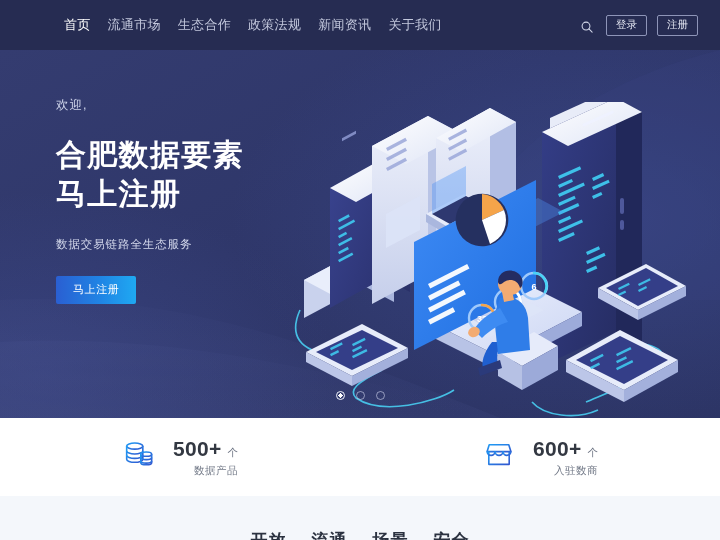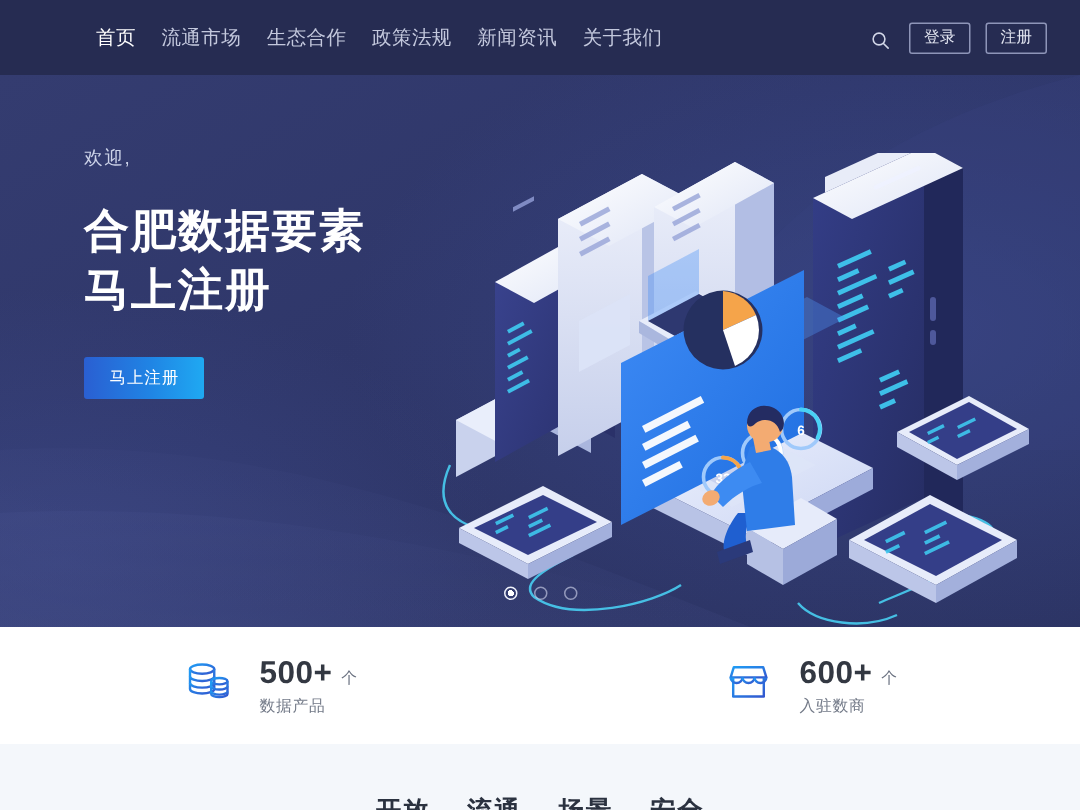--- a/index.html
+++ b/index.html
@@ -95,21 +95,21 @@
   }
 
   .illus {
     position:absolute; right:-6px; top:52px;
     width:440px; height:330px; z-index:3;
   }
 
   
   .stats {
     width:720px; height:78px; background:#ffffff;
-    display:flex; align-items:center;
+    display:flex; align-items:center;text-align:right;
   }
   .stat {
     flex:1; display:flex; align-items:center;
     justify-content:center; gap:17px;
   }
   .stat-icon { width:34px; height:34px; flex:0 0 auto; }
   .stat-body { display:flex; flex-direction:column; gap:3px; }
   .stat-top { display:flex; align-items:baseline; gap:6px; }
   .stat-num { font-size:21px; font-weight:600; color:#333842; letter-spacing:0.3px; }
   .stat-unit { font-size:10.5px; color:#6a7180; }
@@ -172,20 +172,21 @@
     <path d="M0,292 C200,282 350,330 520,368 L0,368 Z" fill="url(#sw2)"></path>
     <path d="M720,0 C560,40 470,130 430,250 L720,250 Z" fill="#3c4683" opacity="0.22"></path>
   </svg>
 
   <div class="hero-copy">
     <div class="welcome">欢迎,</div>
     <div class="hero-title">
       <div>合肥数据要素</div>
       <div>马上注册</div>
     </div>
+    <div class="hero-sub">数据交易链路全生态服务</div>
     <div class="cta-row">
       <button class="cta cta-primary">马上注册</button>
     </div>
   </div>
 
   <svg class="illus" viewBox="0 0 440 330">
     <defs>
       <linearGradient id="lightFace" x1="0" y1="0" x2="1" y2="1">
         <stop offset="0%" stop-color="#ffffff"></stop>
           <stop offset="100%" stop-color="#dfe5f6"></stop>

